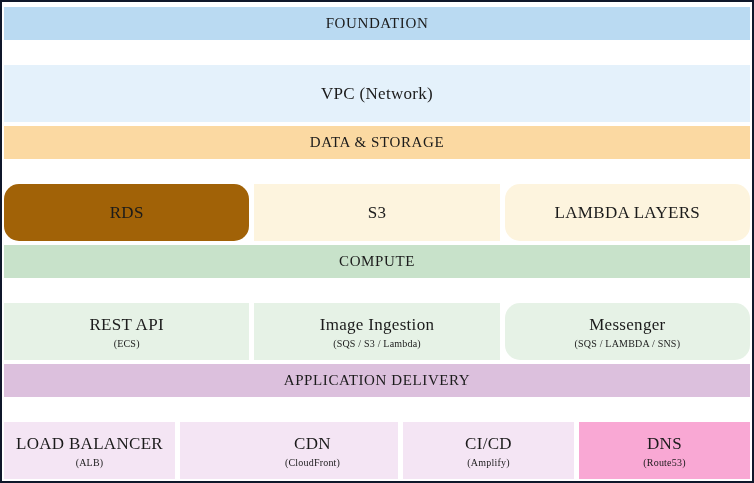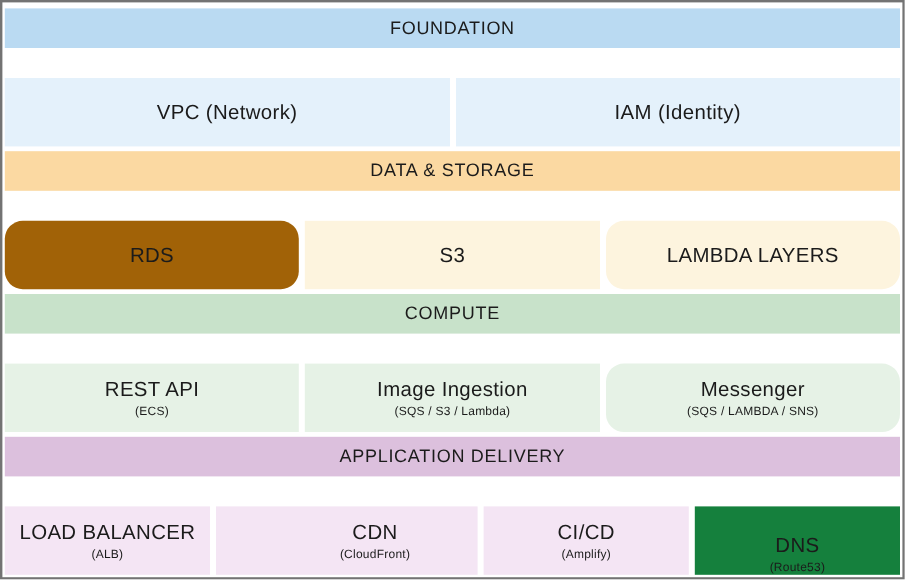--- a/index.html
+++ b/index.html
@@ -1,21 +1,21 @@
 <!DOCTYPE html>
 <html><head>
 <meta charset="utf-8">
 <style>
   html, body { margin: 0; padding: 0; background: #ffffff; }
   body { font-family: "Liberation Sans", sans-serif; }
   .frame {
     width: 754px; height: 483px; box-sizing: border-box;
-    border: 2px solid #737373; background: #ffffff;
+    border: 2px solid #0f172a; background: #ffffff;
     padding: 5px 2px 2px 2px;
-    display: flex; flex-direction: column; gap: 4px;
+    display: flex; flex-direction: column; gap: 4px; font-family: Liberation Serif, serif;
   }
   .section { flex: 1; display: flex; flex-direction: column; gap: 3px; min-height: 0; }
   .hdr {
     height: 33px; flex: 0 0 33px;
     display: flex; align-items: center; justify-content: center;
     font-size: 15px; letter-spacing: 0.6px; color: #1b1b1b;
   }
   .row { flex: 1; display: flex; gap: 5px; min-height: 0; }
   .cell {
     flex: 1; display: flex; flex-direction: column;
@@ -30,23 +30,20 @@
 
 <div class="frame">
 
   <div class="section">
     <div class="hdr" style="background: rgb(186, 218, 242);">
       <span>FOUNDATION</span>
     </div>
     <div class="row">
       <div class="cell" style="background: rgb(228, 241, 251);">
         <span class="main">VPC (Network)</span>
-      </div>
-      <div class="cell" style="background: rgb(228, 241, 251);">
-        <span class="main">IAM (Identity)</span>
       </div>
     </div>
   </div>
 
   <div class="section">
     <div class="hdr" style="background: rgb(251, 217, 162);">
       <span>DATA &amp; STORAGE</span>
     </div>
     <div class="row">
       <div class="cell" style="background: #a16207; border-radius: 15px;">
@@ -91,20 +88,20 @@
         <span class="sub">(ALB)</span>
       </div>
       <div class="cell" style="background: rgb(244, 229, 244); padding-left: 47px;">
         <span class="main">CDN</span>
         <span class="sub">(CloudFront)</span>
       </div>
       <div class="cell" style="background: rgb(244, 229, 244);">
         <span class="main">CI/CD</span>
         <span class="sub">(Amplify)</span>
       </div>
-      <div class="cell" style="background: #15803d; justify-content: flex-end;">
+      <div class="cell" style="background: #f9a8d4;">
         <span class="main">DNS</span>
         <span class="sub">(Route53)</span>
       </div>
     </div>
   </div>
 
 </div>
 
 </body></html>

